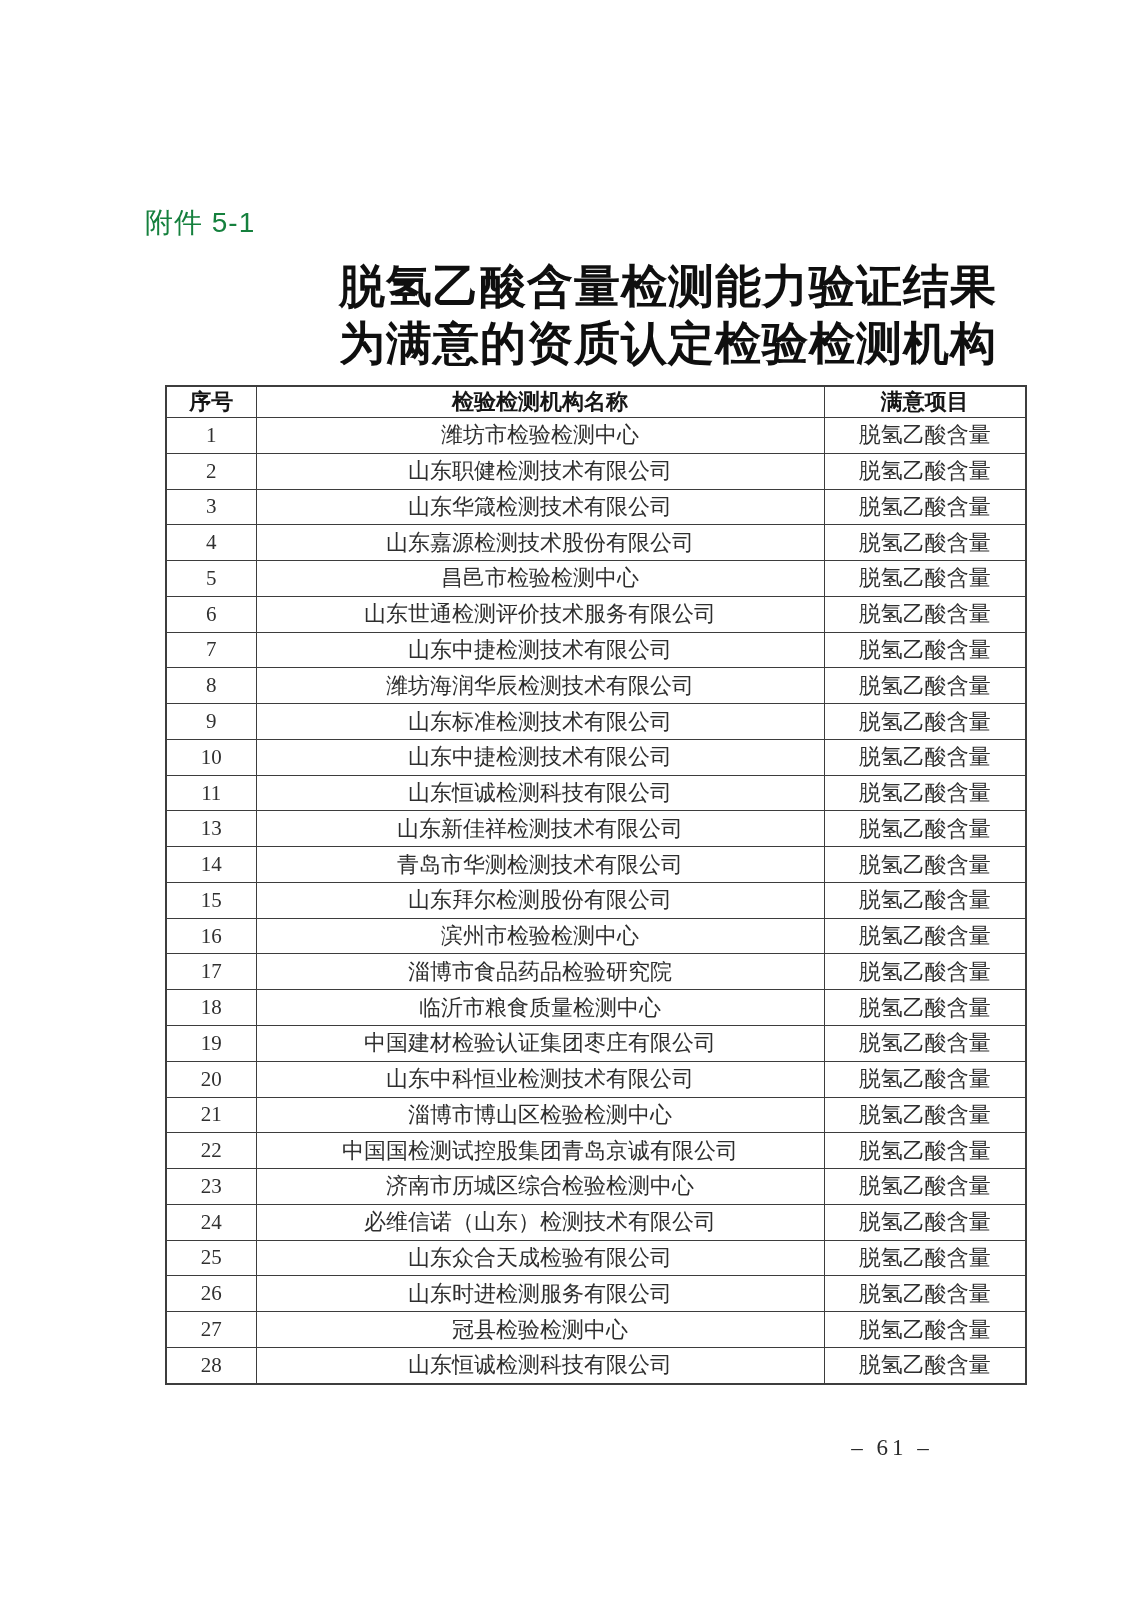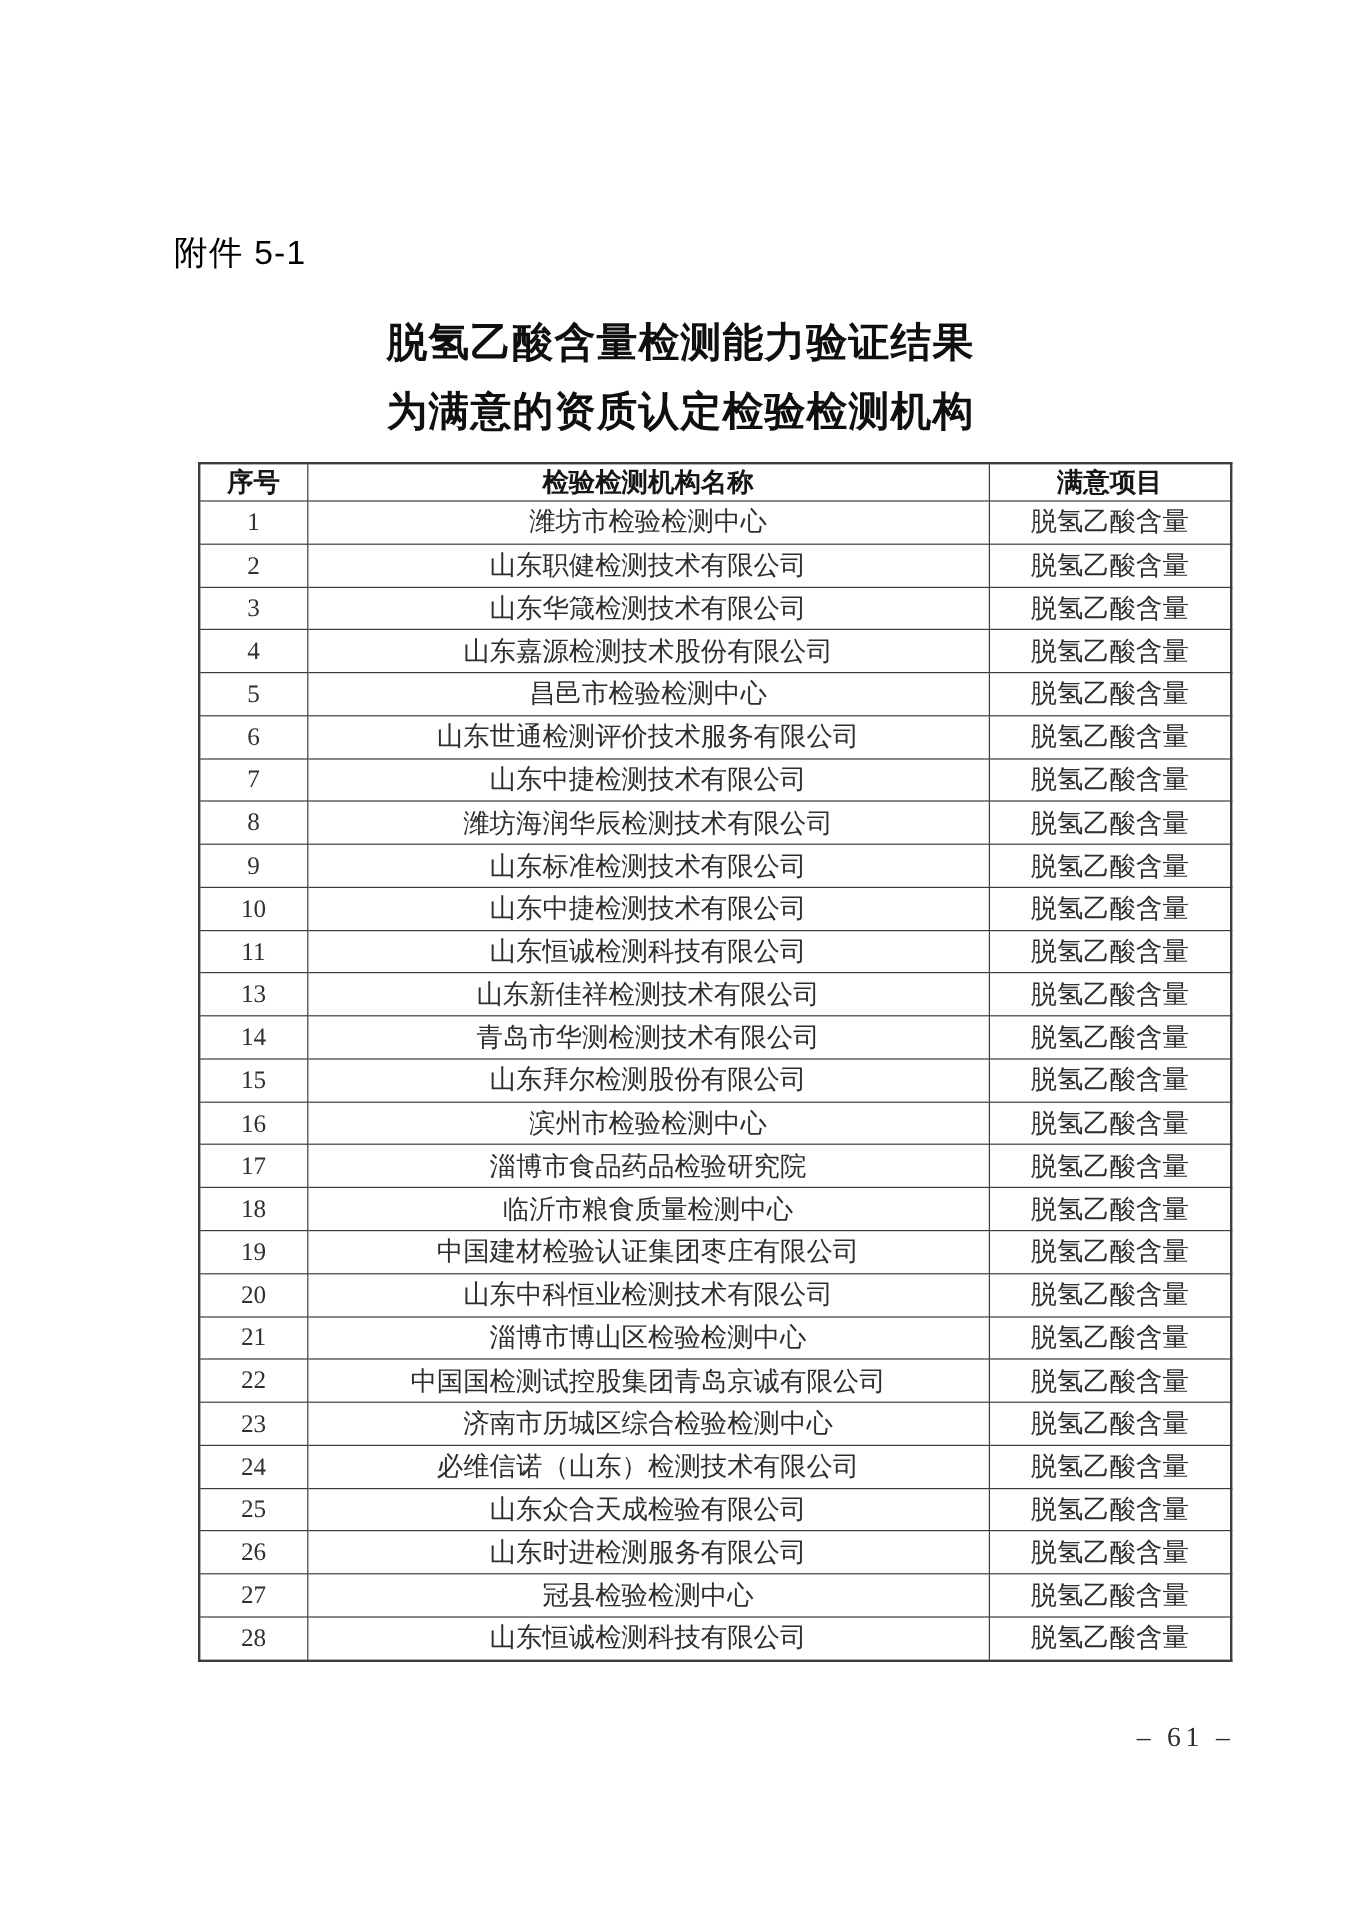--- a/index.html
+++ b/index.html
@@ -12,42 +12,43 @@
     width: 1131px;
     height: 1600px;
     background: #ffffff;
     overflow: hidden;
     font-family: "Liberation Serif", serif;
     color: #222222;
   }
   .attachment-label {
     position: absolute;
     left: 145px;
-    top: 192px;
+    top: 204px;
     font-family: "Liberation Sans", sans-serif;
     font-size: 28px;
-    color: #000000;
+    color: #15803d;
     letter-spacing: 1px;
     white-space: nowrap;
   }
   .title-block {
     position: absolute;
     left: 137px;
     top: 258px;
     width: 860px;
     text-align: center;
   }
   .title-line {
     font-family: "Liberation Serif", serif;
     font-weight: bold;
-    font-size: 34px;
+    font-size: 46px;
     line-height: 57px;
     color: #0f0f0f;
     letter-spacing: 1px;
     white-space: nowrap;
+    text-align: right;
   }
   .result-table {
     position: absolute;
     left: 137px;
     top: 385px;
     width: 860px;
     height: 1000px;
     border-collapse: collapse;
     table-layout: fixed;
   }
@@ -78,21 +79,21 @@
     font-weight: normal;
     font-size: 22px;
     color: #2e2e2e;
   }
   .result-table td.cell-no {
     font-size: 21px;
     color: #303030;
   }
   .page-number {
     position: absolute;
-    left: 928px;
+    left: 832px;
     top: 1435px;
     width: 120px;
     text-align: center;
     font-family: "Liberation Serif", serif;
     font-size: 23px;
     color: #2b2b2b;
     letter-spacing: 4px;
     white-space: nowrap;
   }
 </style>

